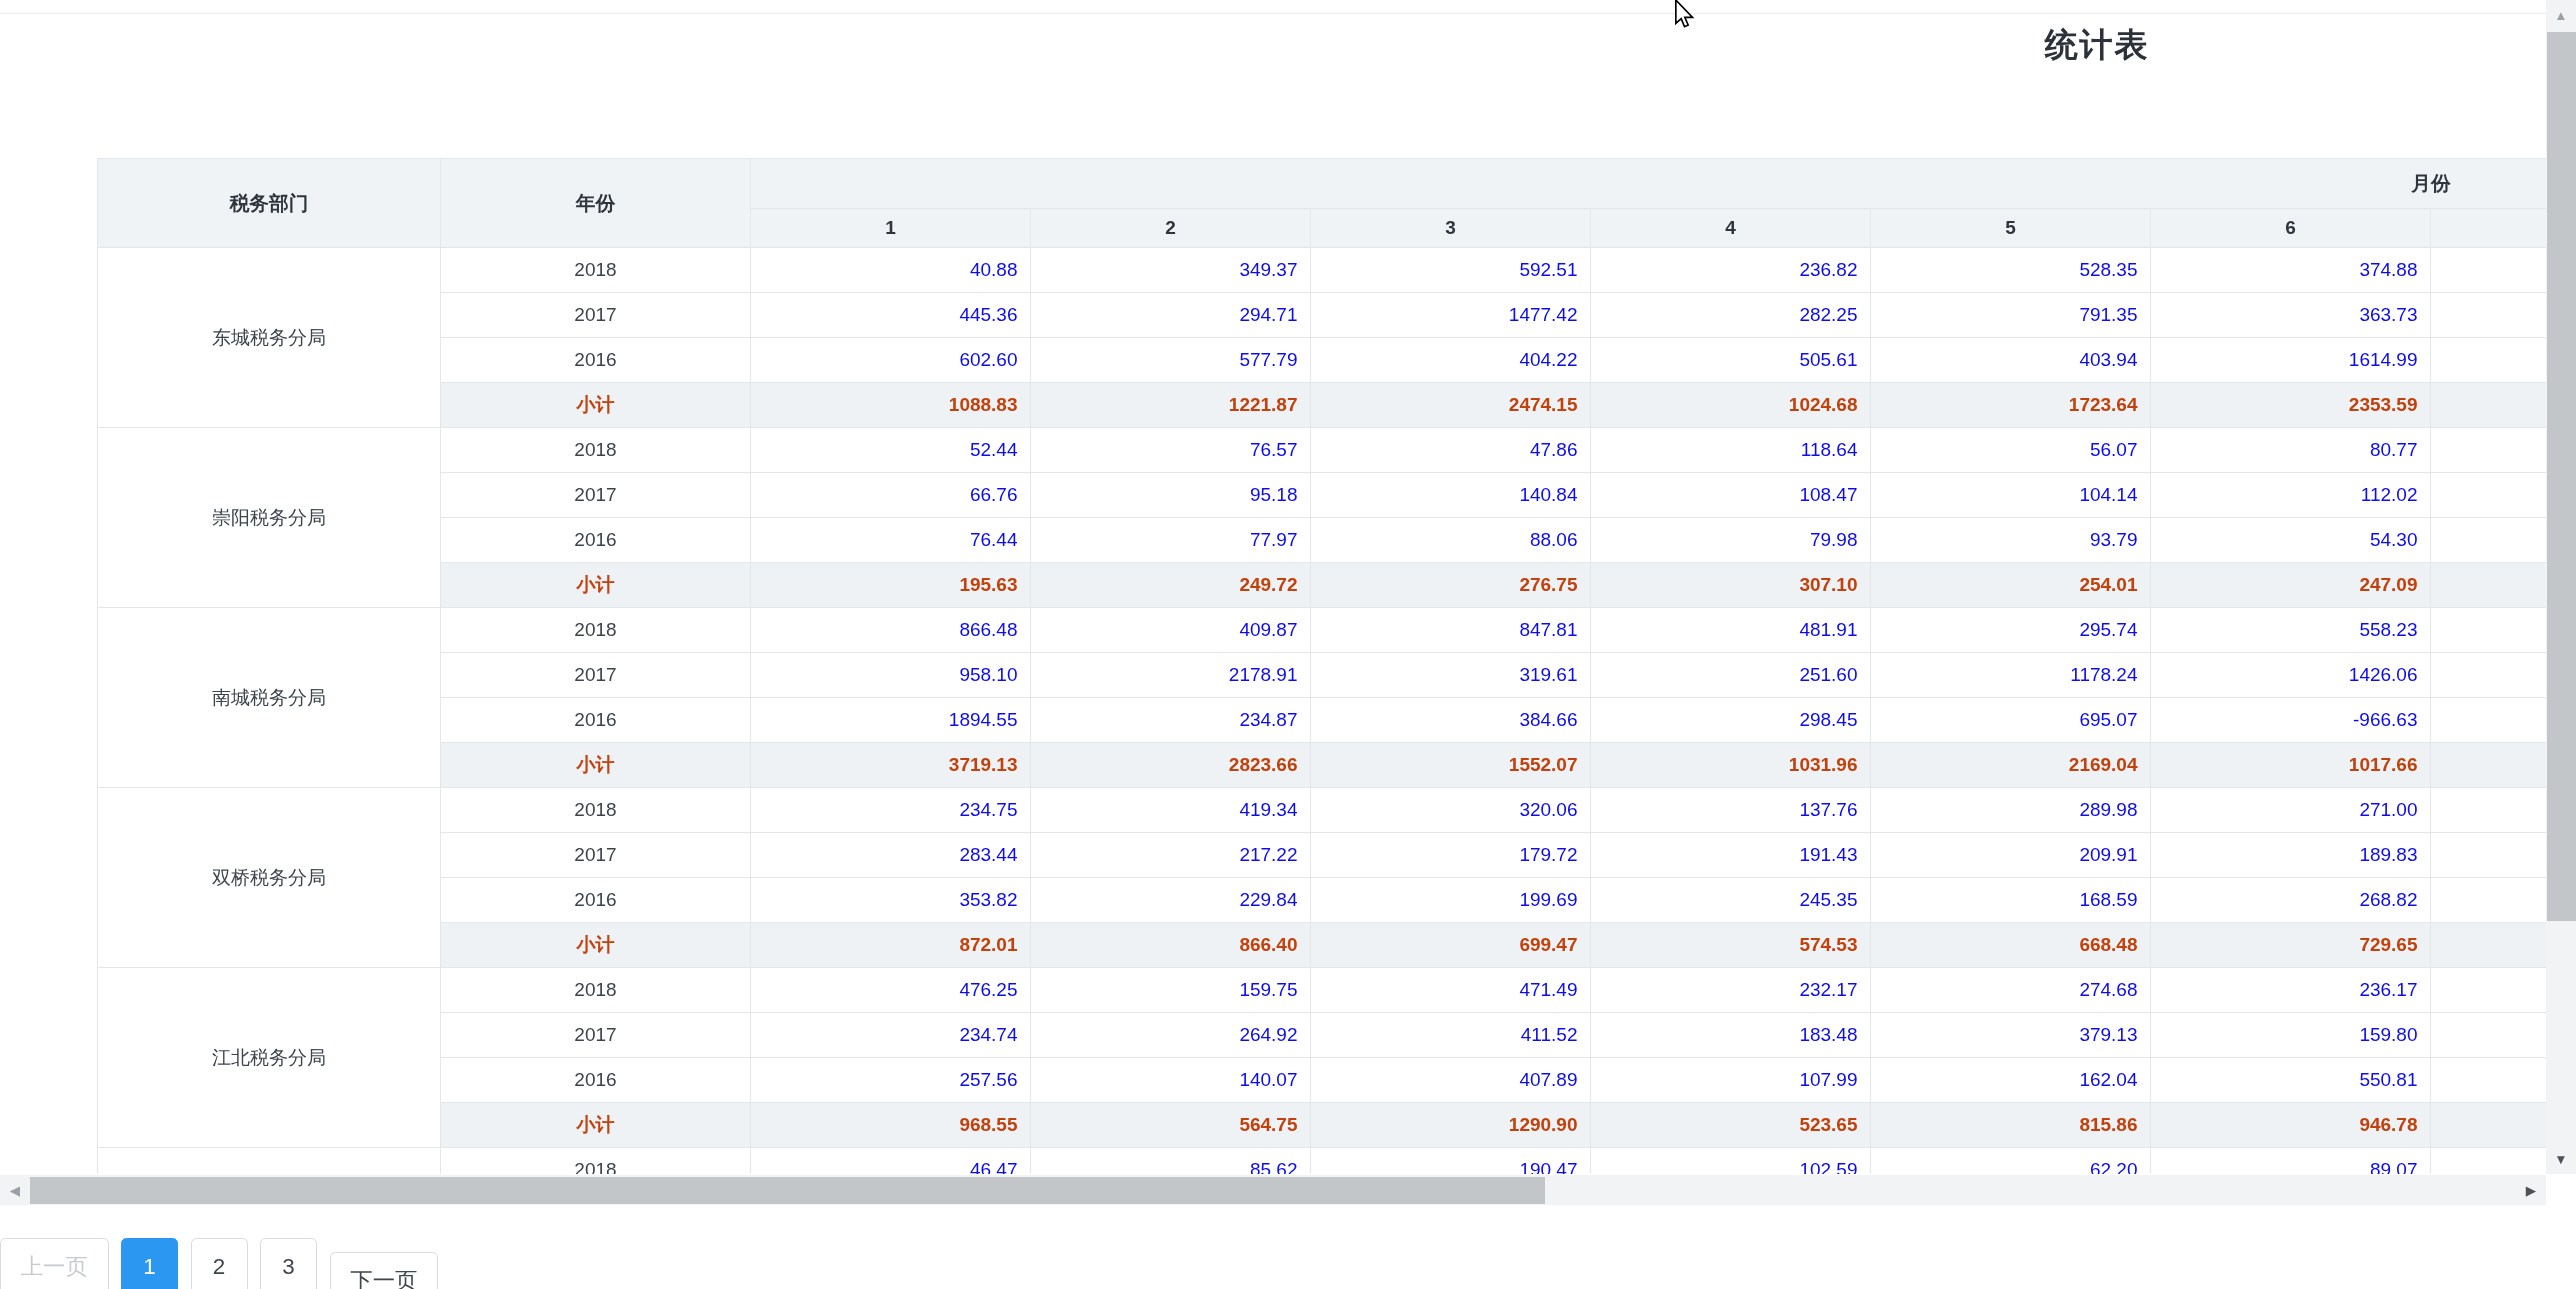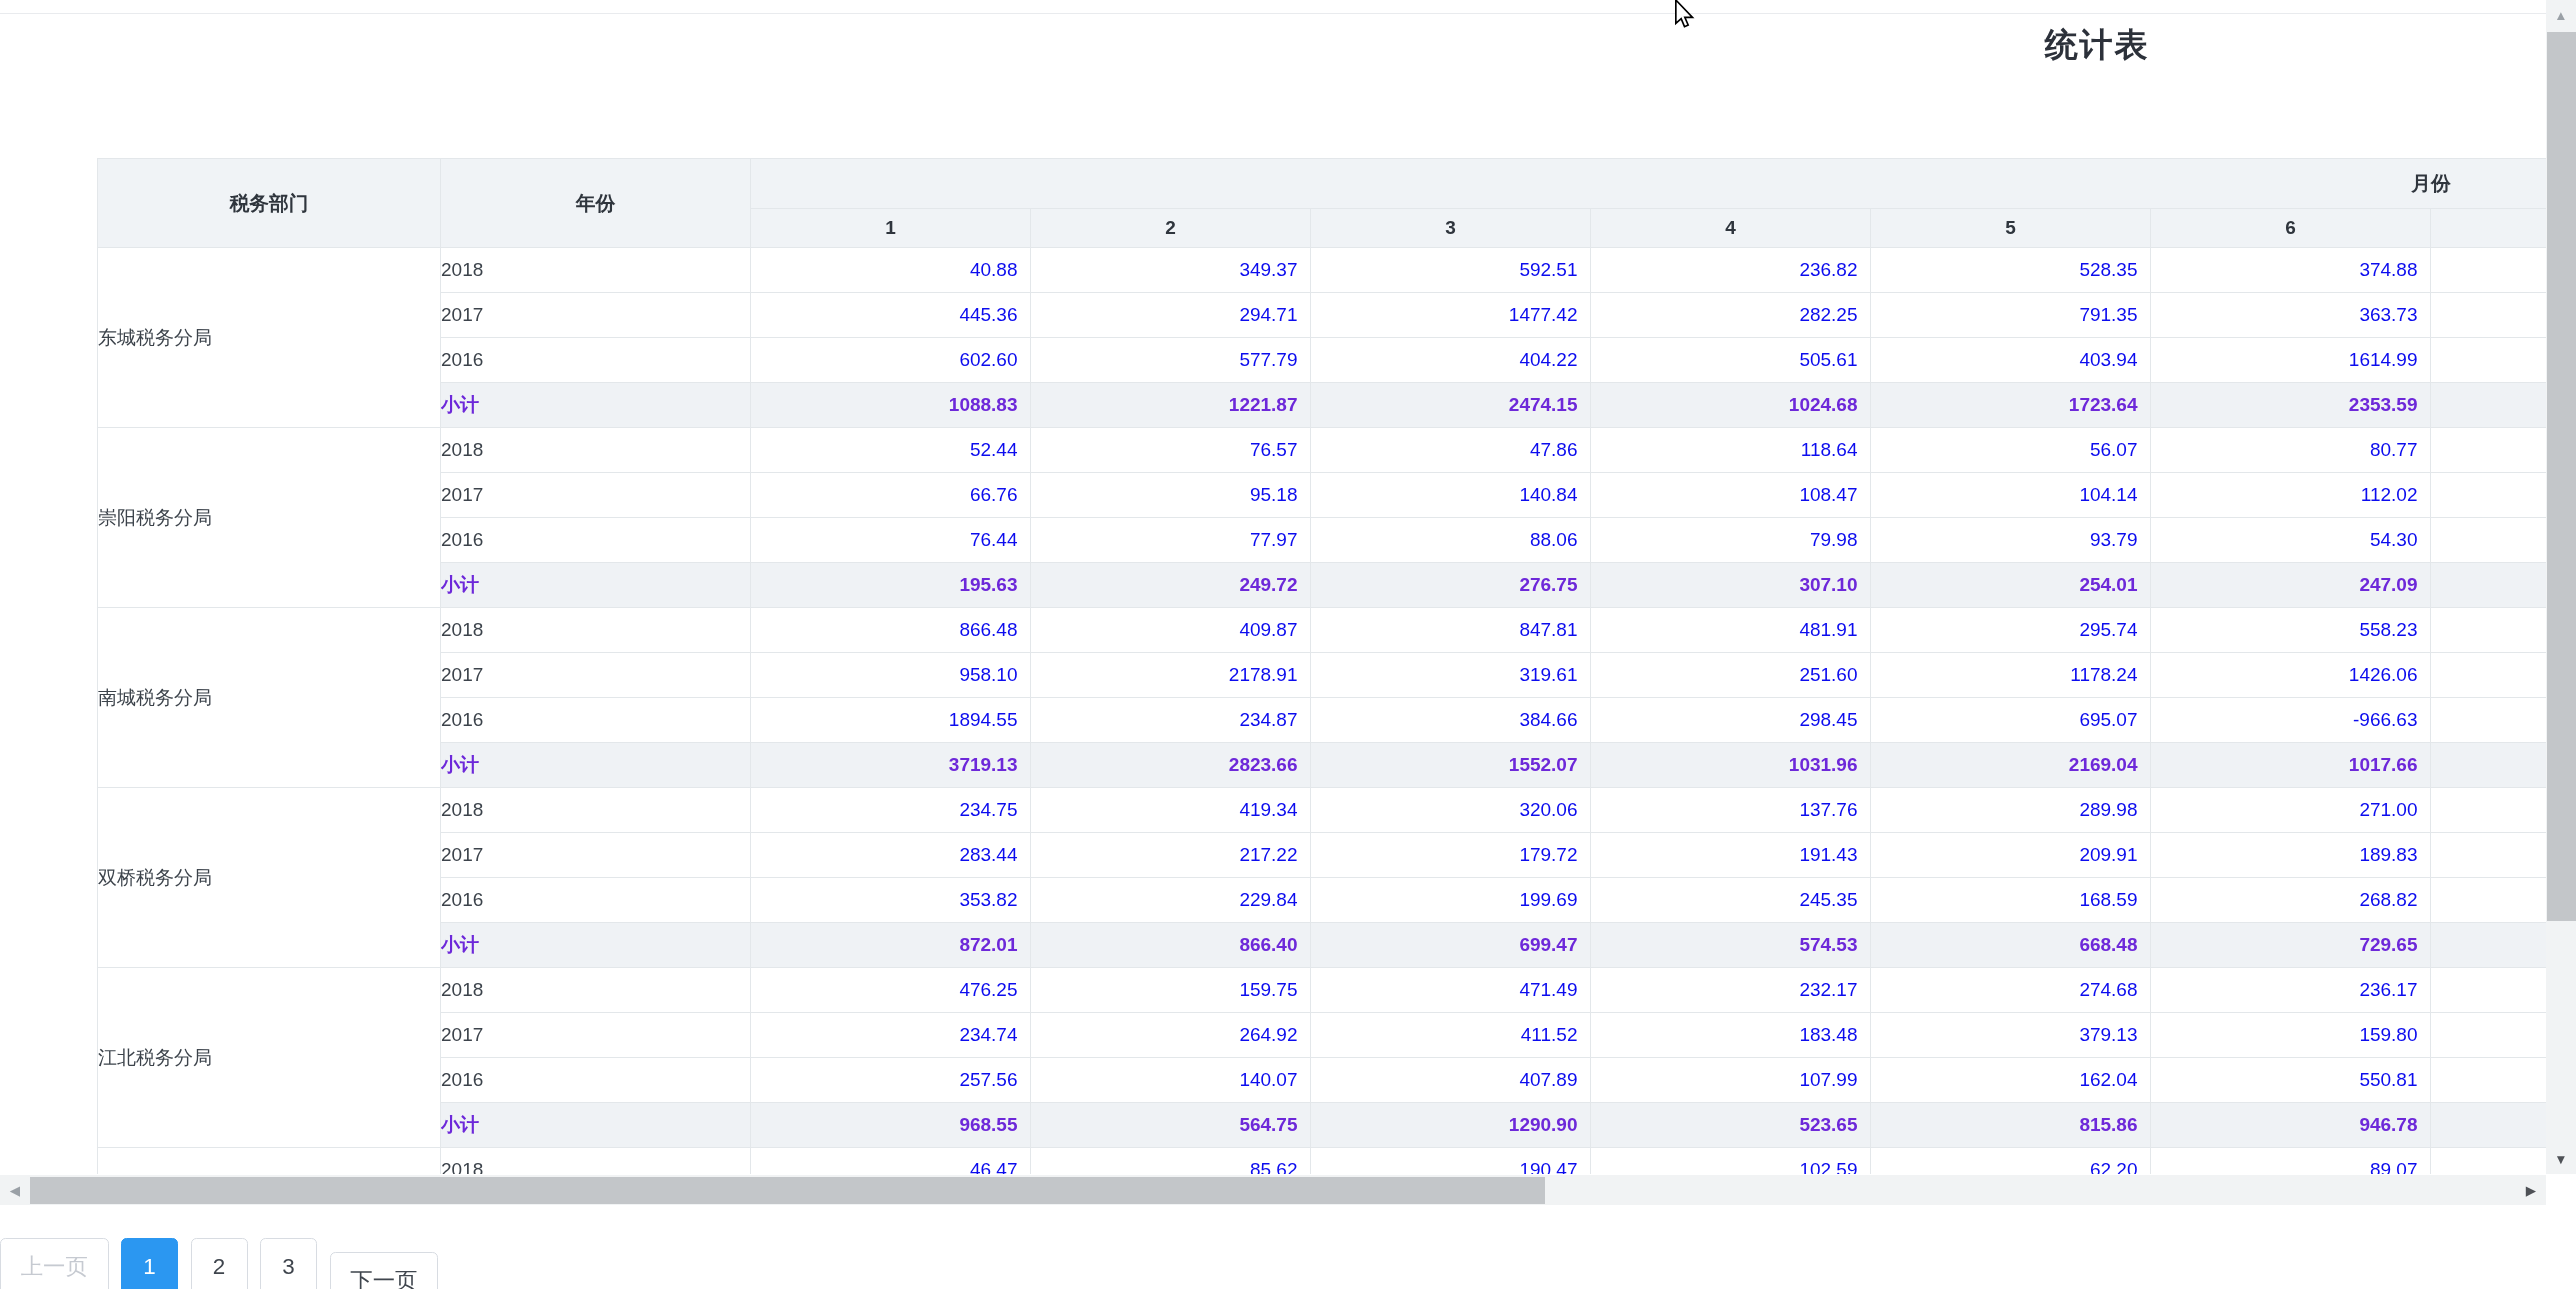--- a/index.html
+++ b/index.html
@@ -16,24 +16,24 @@
 
   .table-viewport { position:absolute; left:97px; top:158px; width:2456px; height:1016px; overflow:hidden; }
   table { border-collapse:collapse; table-layout:fixed; width:2614px; background:#fff; }
   th, td { border:0.9px solid #e3e7ea; padding:0; box-sizing:border-box; overflow:hidden; white-space:nowrap; }
   thead th { background:#f0f3f6; color:#2f353d; font-size:19.7px; font-weight:700; }
   .th-row-1 th { height:50px; }
   .th-row-2 th { height:39px; font-weight:600; font-size:19px; }
   .th-month-group { vertical-align:middle; }
   .month-group-inner { width:3360px; text-align:center; }
   tbody td { height:45px; font-size:19px; color:#3c434b; background:#fff; }
-  td.dept, td.year { }
+  td.dept, td.year { text-align:center; }
   td.num { text-align:right; padding-right:12.5px; }
   td.num a { color:#0c0cee; text-decoration:none; cursor:pointer; }
-  tr.subtotal td { background:#eff2f5; font-weight:700; color:#6d28d9; }
+  tr.subtotal td { background:#eff2f5; font-weight:700; color:#c2410c; }
 
   .pagination { position:absolute; left:0; top:1224px; width:2546px; display:flex; align-items:center; gap:12.5px; }
   .page-btn {
     box-sizing:border-box; height:57px; min-width:57px; border:1.8px solid #d8dce2; border-radius:5.4px;
     background:#fff; font-size:22.4px; color:#3f454d; display:flex; align-items:center; justify-content:center;
     padding:0 9px; font-family:inherit; cursor:pointer;
   }
   .page-btn.prev { color:#c6cad1; padding:0 19.7px; }
   .page-btn.next { padding:0 19.7px;margin-top:28px; }
   .page-btn.active { background:#2b97f1; border-color:#2b97f1; color:#ffffff; }

